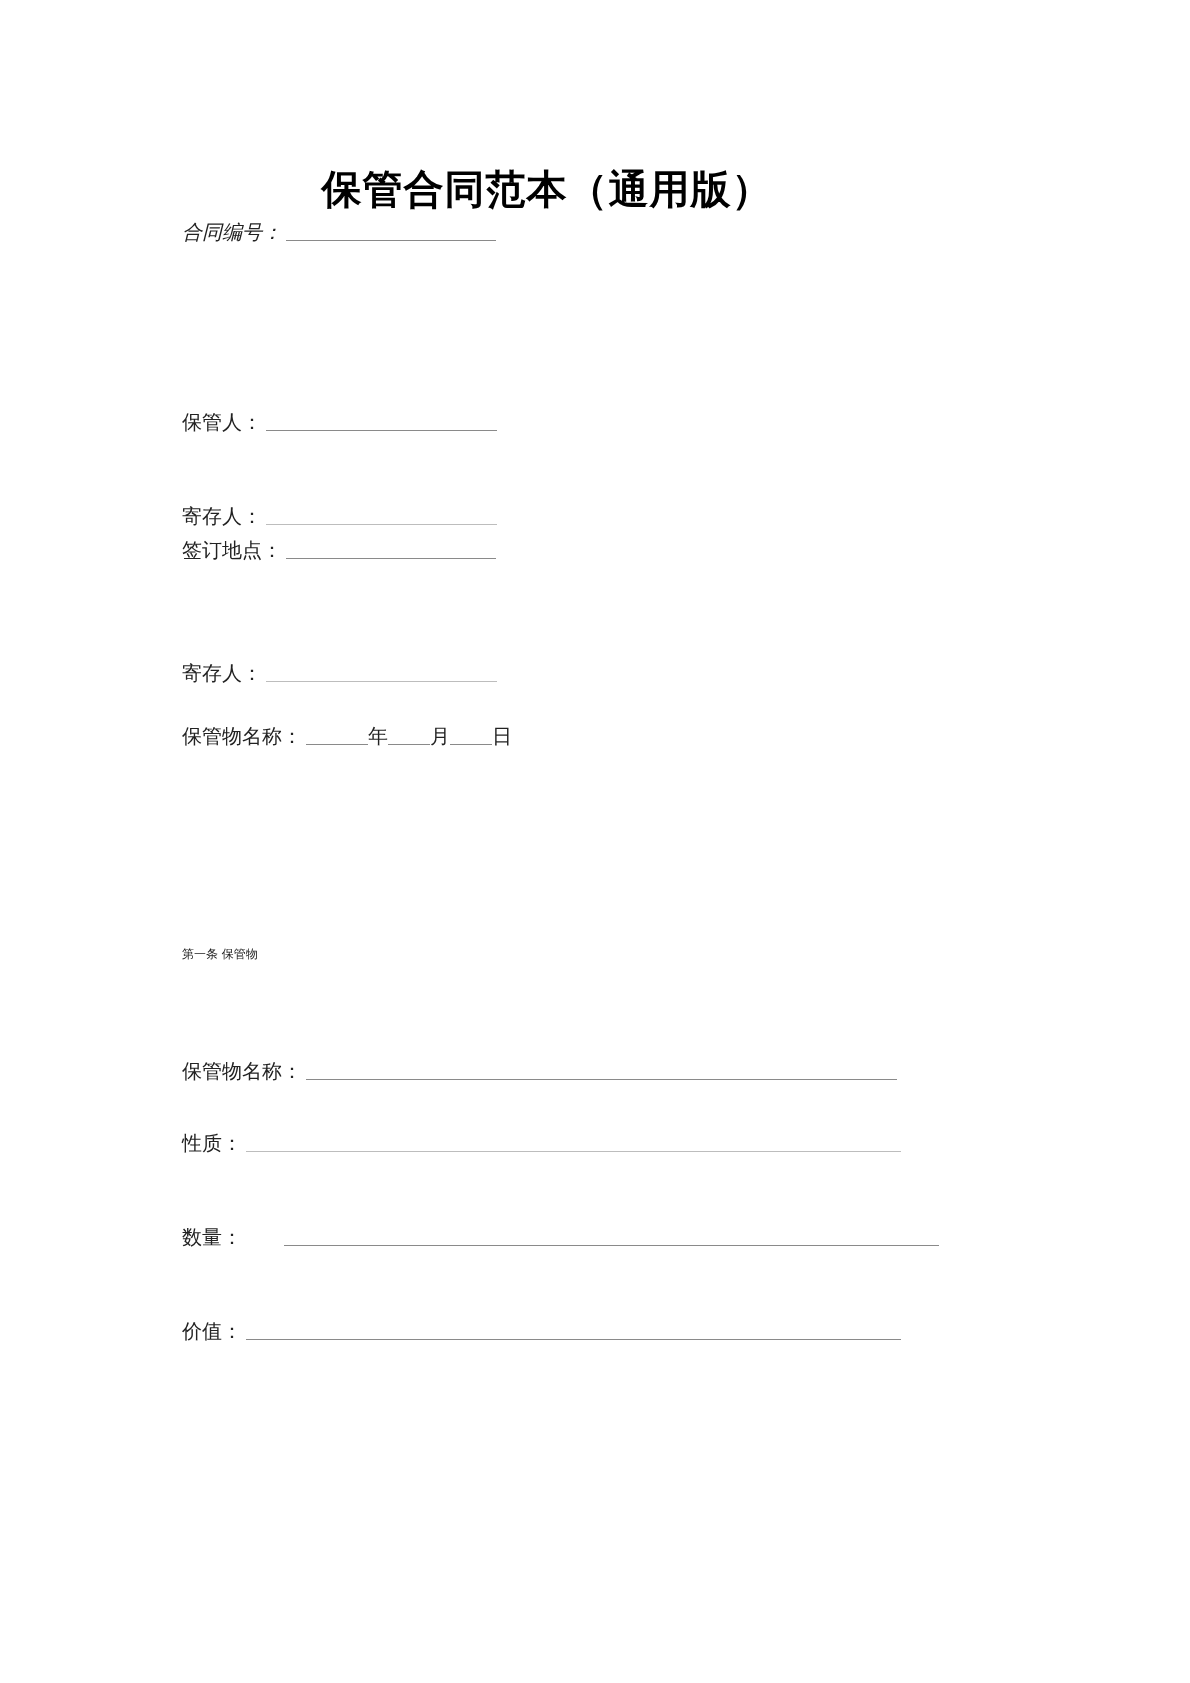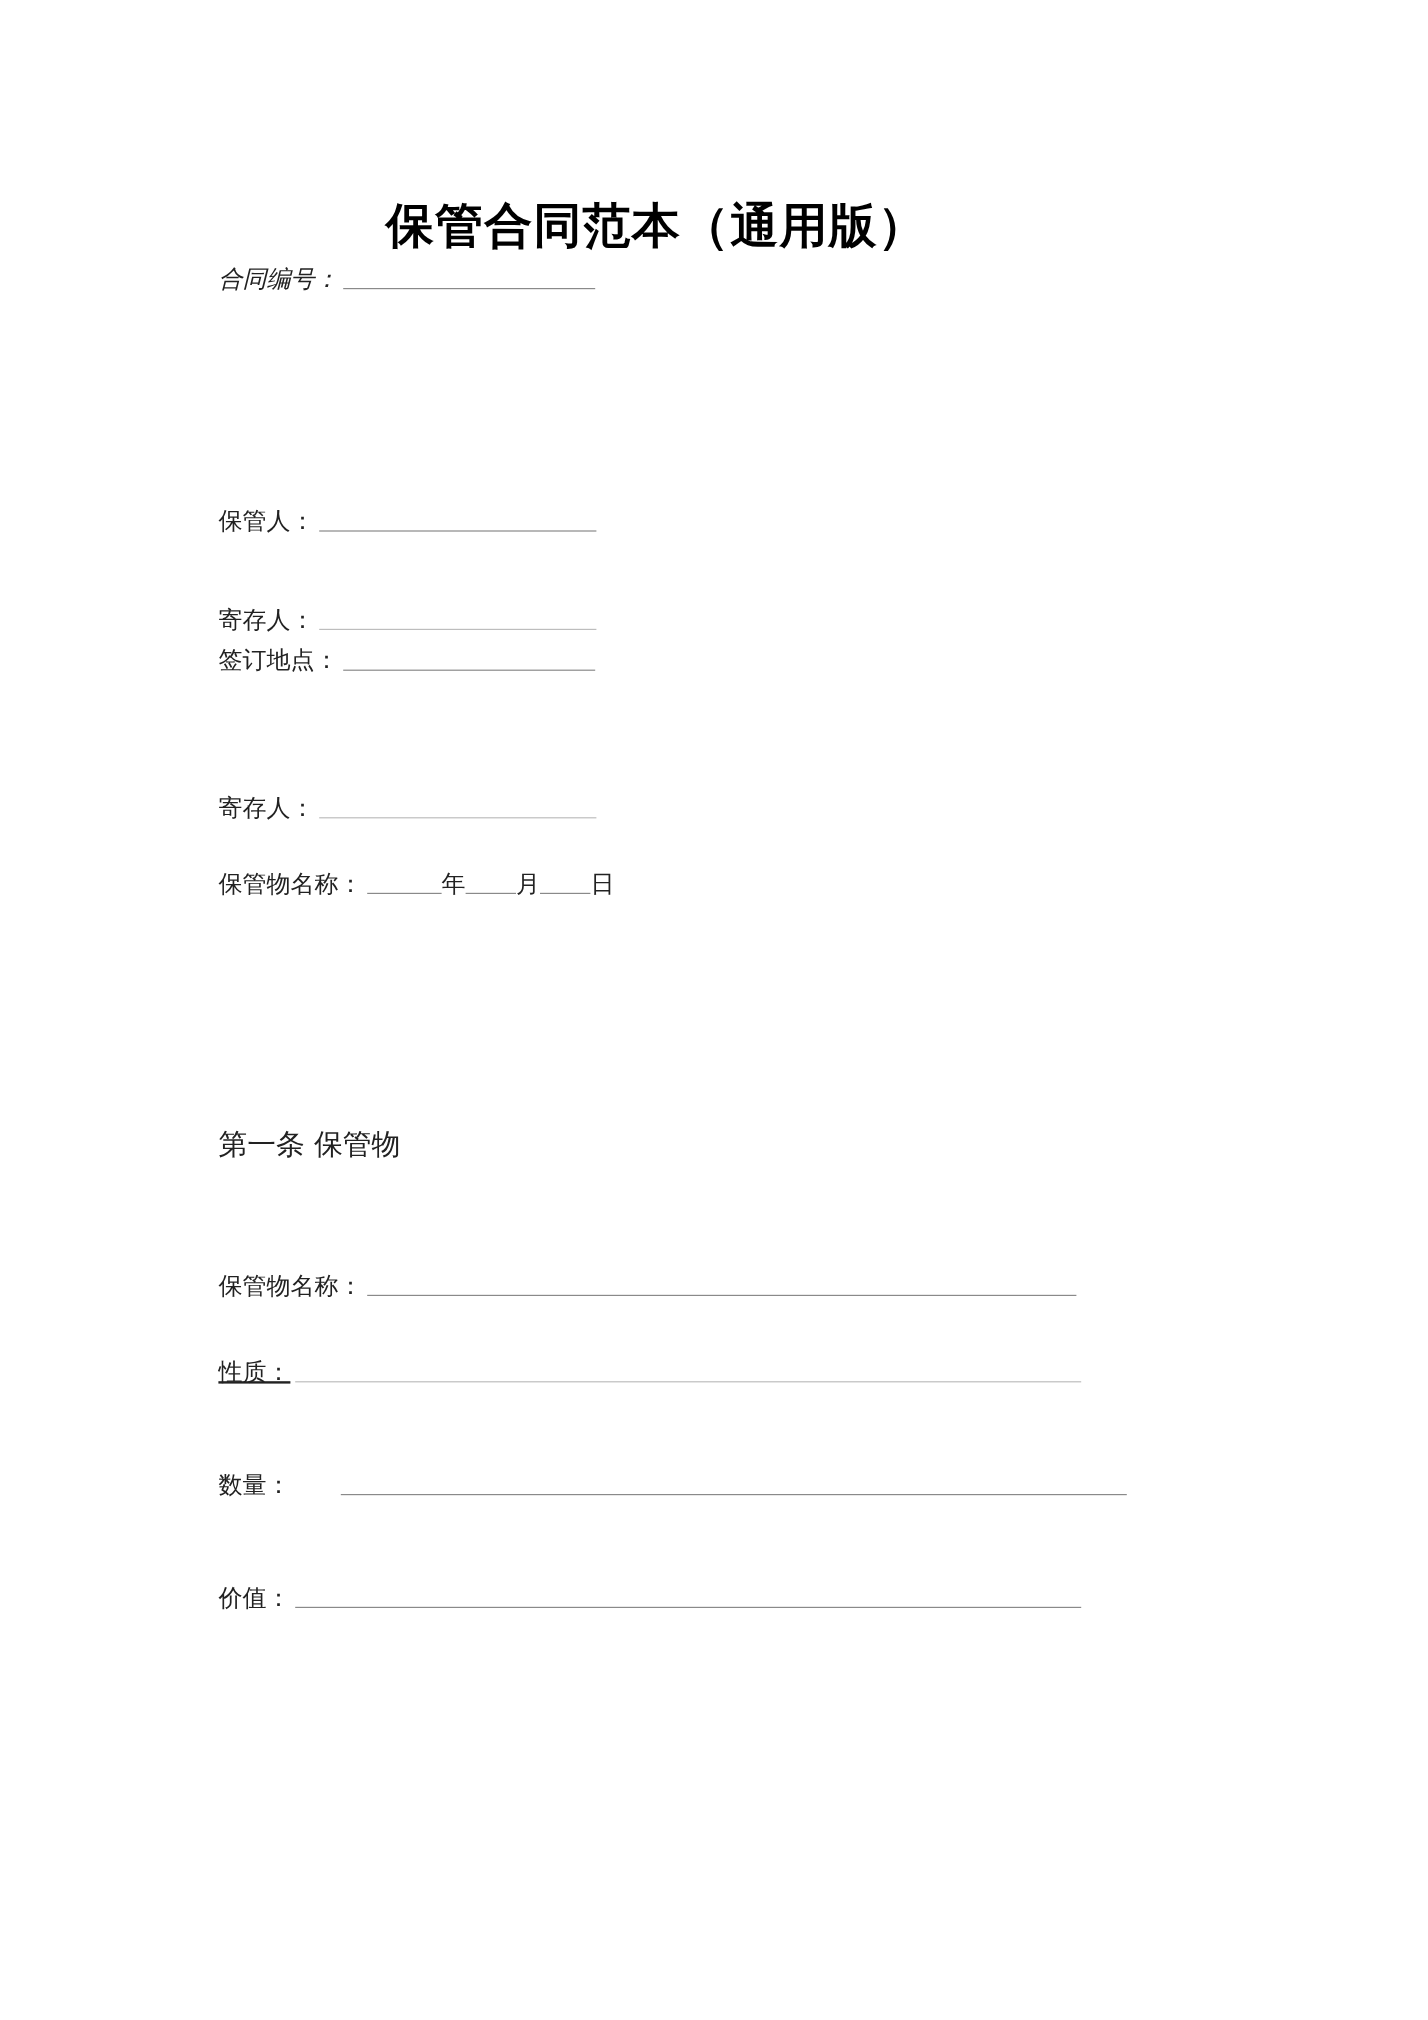--- a/index.html
+++ b/index.html
@@ -8,33 +8,33 @@
   .title { position: absolute; left: 0; width: 1094px; top: 164px; text-align: center;
            font-size: 40px; font-weight: bold; color: #000; letter-spacing: 1px;
            font-family: "DejaVu Sans", "Liberation Sans", sans-serif; line-height: 50px; }
   .row { position: absolute; left: 182px; display: flex; align-items: flex-end;
          font-size: 20px; line-height: 28px; color: #222; }
   .label { white-space: nowrap; }
   .line { border-bottom: 1.5px solid #8a8a8a; height: 0; margin-bottom: 5px; margin-left: 4px; }
   .line.light { border-bottom-color: #bdbdbd; }
   .seg { display: inline-block; border-bottom: 1.5px solid #8a8a8a; height: 0; margin-bottom: 5px; }
   .date-unit { white-space: nowrap; }
-  .heading { position: absolute; left: 182px; font-size: 24px; line-height: 28px; color: #222; }
+  .heading { position: absolute; left: 182px; font-size: 12px; line-height: 28px; color: #222; }
 </style>
 </head>
 <body>
 
 <div class="title">保管合同范本（通用版）</div>
 
 <div class="row" style="top:218px;font-style:italic;">
   <span class="label">合同编号：</span>
   <span class="line" style="width:210px;"></span>
 </div>
 
-<div class="row" style="top:420px;">
+<div class="row" style="top:408px;">
   <span class="label">保管人：</span>
   <span class="line" style="width:231px;"></span>
 </div>
 
 <div class="row" style="top:502px;">
   <span class="label">寄存人：</span>
   <span class="line light" style="width:231px;"></span>
 </div>
 
 <div class="row" style="top:536px;">
@@ -57,21 +57,21 @@
   <span class="date-unit">日</span>
 </div>
 
 <div class="heading" style="top:940px;">第一条  保管物</div>
 
 <div class="row" style="top:1057px;">
   <span class="label">保管物名称：</span>
   <span class="line" style="width:591px;"></span>
 </div>
 
-<div class="row" style="top:1129px;text-decoration:underline;">
+<div class="row" style="top:1129px;">
   <span class="label">性质：</span>
   <span class="line light" style="width:655px;"></span>
 </div>
 
 <div class="row" style="top:1223px;gap:38px;">
   <span class="label">数量：</span>
   <span class="line" style="width:655px;"></span>
 </div>
 
 <div class="row" style="top:1317px;text-align:center;">

